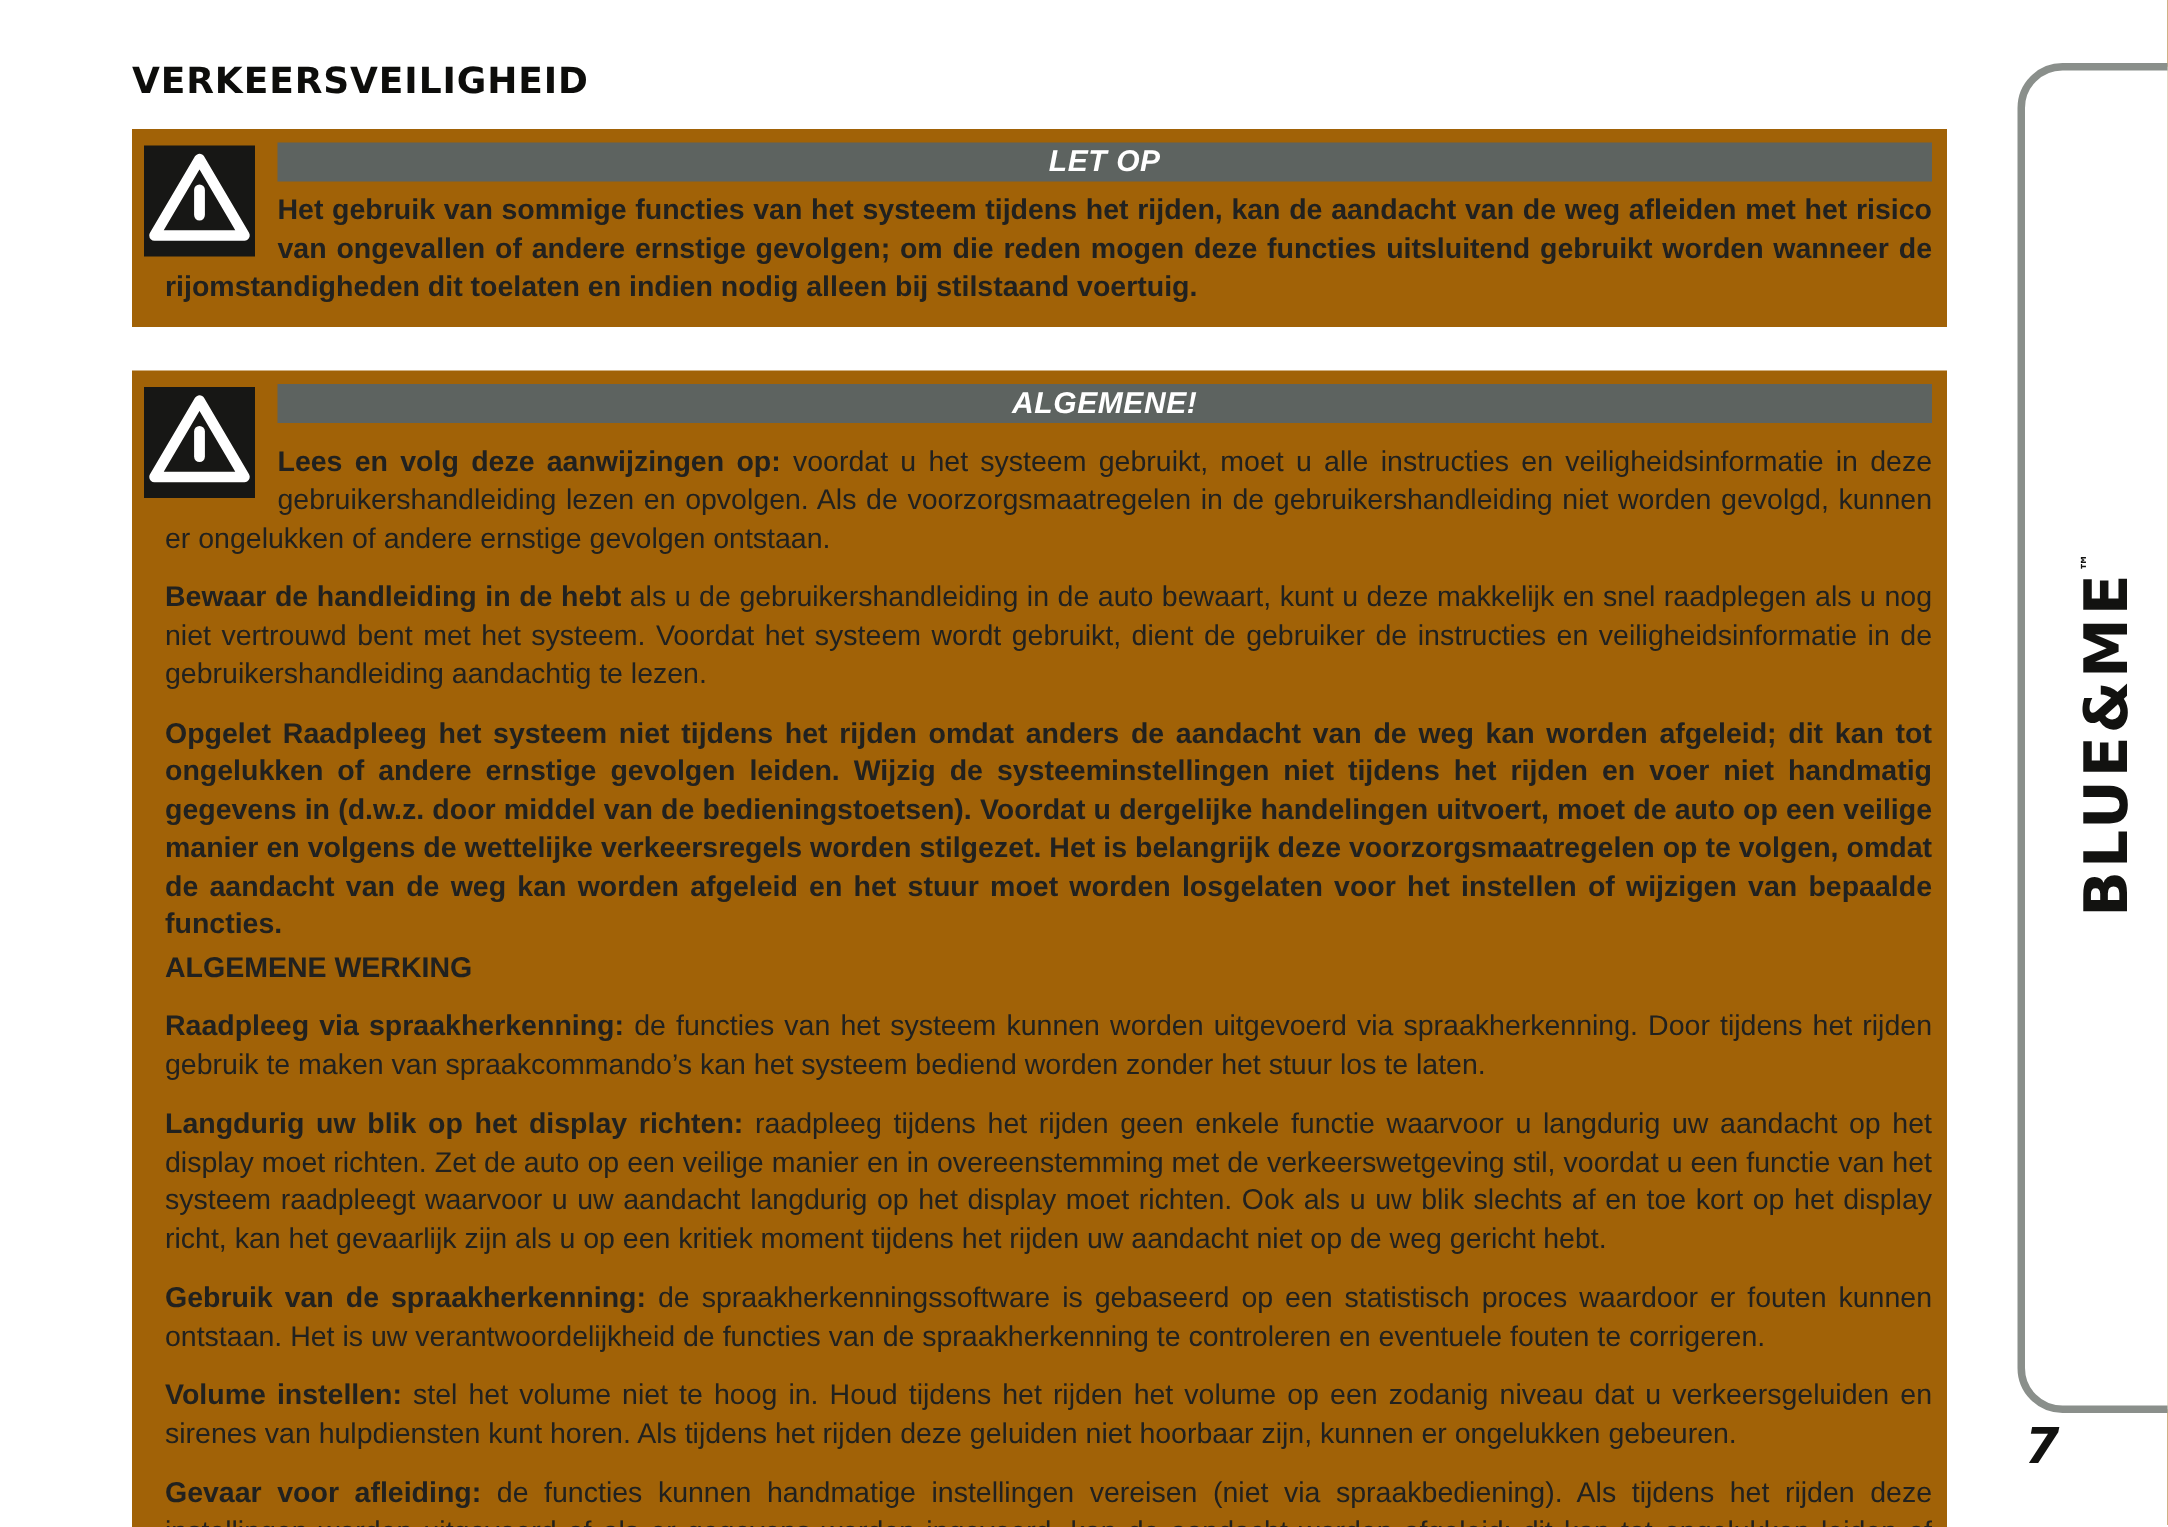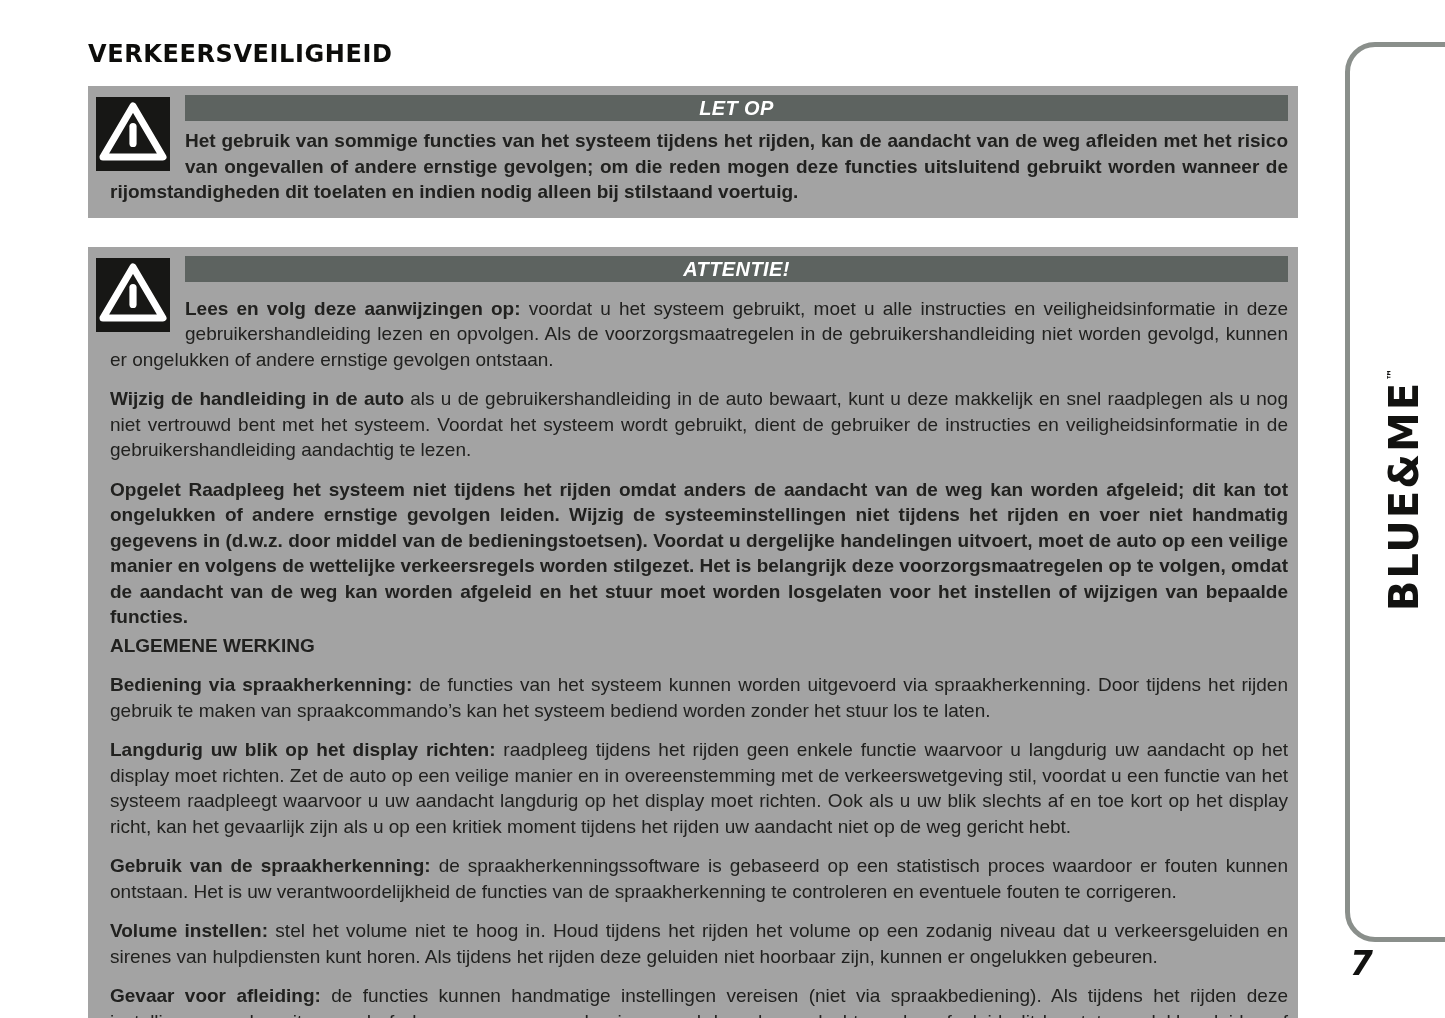--- a/index.html
+++ b/index.html
@@ -6,21 +6,21 @@
   body{
     width:1445px;height:1018px;position:relative;overflow:hidden;
     background:#ffffff;font-family:"Liberation Sans",sans-serif;
   }
   .main{position:absolute;left:88px;top:0;width:1198px;}
   .page-title{
     margin:40px 0 18px 0;font-size:24px;font-weight:800;letter-spacing:.6px;
     color:#0d0d0b;font-family:"DejaVu Sans","Liberation Sans",sans-serif;
   }
   .wbox{
-    background:#a3a3a3;padding:9px 10px 13px 8px;box-sizing:border-box;width:1210px;
+    background:#a16207;padding:9px 10px 13px 8px;box-sizing:border-box;width:1210px;
   }
   .wbox + .wbox{margin-top:29px;}
   .icon-sq{
     float:left;width:74px;height:74px;margin:2px 15px 0 0;background:#171715;
     display:flex;align-items:center;justify-content:center;
   }
   .bar{
     overflow:hidden;background:#5d6360;height:26px;line-height:26px;
     text-align:center;color:#ffffff;font-style:italic;font-weight:bold;
     font-size:20px;letter-spacing:.4px;margin-bottom:7px;
@@ -70,27 +70,27 @@
     <div class="btext allbold">Het gebruik van sommige functies van het systeem tijdens het rijden, kan de aandacht van de weg afleiden met het risico van ongevallen of andere ernstige gevolgen; om die reden mogen deze functies uitsluitend gebruikt worden wanneer de rijomstandigheden dit toelaten en indien nodig alleen bij stilstaand voertuig.</div>
   </div>
 
   <div class="wbox">
     <div class="icon-sq">
       <svg width="74" height="74" viewBox="0 0 74 74" aria-hidden="true">
         <path d="M37 9 L67 60 L7 60 Z" fill="none" stroke="#ffffff" stroke-width="7" stroke-linejoin="round"></path>
         <rect x="33.4" y="26" width="7.2" height="24" rx="3.6" fill="#ffffff"></rect>
       </svg>
     </div>
-    <div class="bar">ATTENTIE!</div>
+    <div class="bar">ALGEMENE!</div>
     <div class="btext">
         <p><b>Lees en volg deze aanwijzingen op:</b> voordat u het systeem gebruikt, moet u alle instructies en veiligheidsinformatie in deze gebruikershandleiding lezen en opvolgen. Als de voorzorgsmaatregelen in de gebruikershandleiding niet worden gevolgd, kunnen er ongelukken of andere ernstige gevolgen ontstaan.</p>
-        <p><b>Wijzig de handleiding in de auto</b> als u de gebruikershandleiding in de auto bewaart, kunt u deze makkelijk en snel raadplegen als u nog niet vertrouwd bent met het systeem. Voordat het systeem wordt gebruikt, dient de gebruiker de instructies en veiligheidsinformatie in de gebruikershandleiding aandachtig te lezen.</p>
+        <p><b>Bewaar de handleiding in de hebt</b> als u de gebruikershandleiding in de auto bewaart, kunt u deze makkelijk en snel raadplegen als u nog niet vertrouwd bent met het systeem. Voordat het systeem wordt gebruikt, dient de gebruiker de instructies en veiligheidsinformatie in de gebruikershandleiding aandachtig te lezen.</p>
         <p class="allbold">Opgelet Raadpleeg het systeem niet tijdens het rijden omdat anders de aandacht van de weg kan worden afgeleid; dit kan tot ongelukken of andere ernstige gevolgen leiden. Wijzig de systeeminstellingen niet tijdens het rijden en voer niet handmatig gegevens in (d.w.z. door middel van de bedieningstoetsen). Voordat u dergelijke handelingen uitvoert, moet de auto op een veilige manier en volgens de wettelijke verkeersregels worden stilgezet. Het is belangrijk deze voorzorgsmaatregelen op te volgen, omdat de aandacht van de weg kan worden afgeleid en het stuur moet worden losgelaten voor het instellen of wijzigen van bepaalde functies.</p>
         <div class="algemene">ALGEMENE WERKING</div>
-        <p><b>Bediening via spraakherkenning:</b> de functies van het systeem kunnen worden uitgevoerd via spraakherkenning. Door tijdens het rijden gebruik te maken van spraakcommando’s kan het systeem bediend worden zonder het stuur los te laten.</p>
+        <p><b>Raadpleeg via spraakherkenning:</b> de functies van het systeem kunnen worden uitgevoerd via spraakherkenning. Door tijdens het rijden gebruik te maken van spraakcommando’s kan het systeem bediend worden zonder het stuur los te laten.</p>
         <p><b>Langdurig uw blik op het display richten:</b> raadpleeg tijdens het rijden geen enkele functie waarvoor u langdurig uw aandacht op het display moet richten. Zet de auto op een veilige manier en in overeenstemming met de verkeerswetgeving stil, voordat u een functie van het systeem raadpleegt waarvoor u uw aandacht langdurig op het display moet richten. Ook als u uw blik slechts af en toe kort op het display richt, kan het gevaarlijk zijn als u op een kritiek moment tijdens het rijden uw aandacht niet op de weg gericht hebt.</p>
         <p><b>Gebruik van de spraakherkenning:</b> de spraakherkenningssoftware is gebaseerd op een statistisch proces waardoor er fouten kunnen ontstaan. Het is uw verantwoordelijkheid de functies van de spraakherkenning te controleren en eventuele fouten te corrigeren.</p>
         <p><b>Volume instellen:</b> stel het volume niet te hoog in. Houd tijdens het rijden het volume op een zodanig niveau dat u verkeersgeluiden en sirenes van hulpdiensten kunt horen. Als tijdens het rijden deze geluiden niet hoorbaar zijn, kunnen er ongelukken gebeuren.</p>
         <p><b>Gevaar voor afleiding:</b> de functies kunnen handmatige instellingen vereisen (niet via spraakbediening). Als tijdens het rijden deze instellingen worden uitgevoerd of als er gegevens worden ingevoerd, kan de aandacht worden afgeleid; dit kan tot ongelukken leiden of andere ernstige gevolgen hebben. Voordat u dergelijke handelingen uitvoert, moet de auto op een veilige manier en in overeenstemming met de verkeerswetgeving worden stilgezet.</p>
       </div>
   </div>
 
 </div>
 
 <div class="side-frame"></div>

